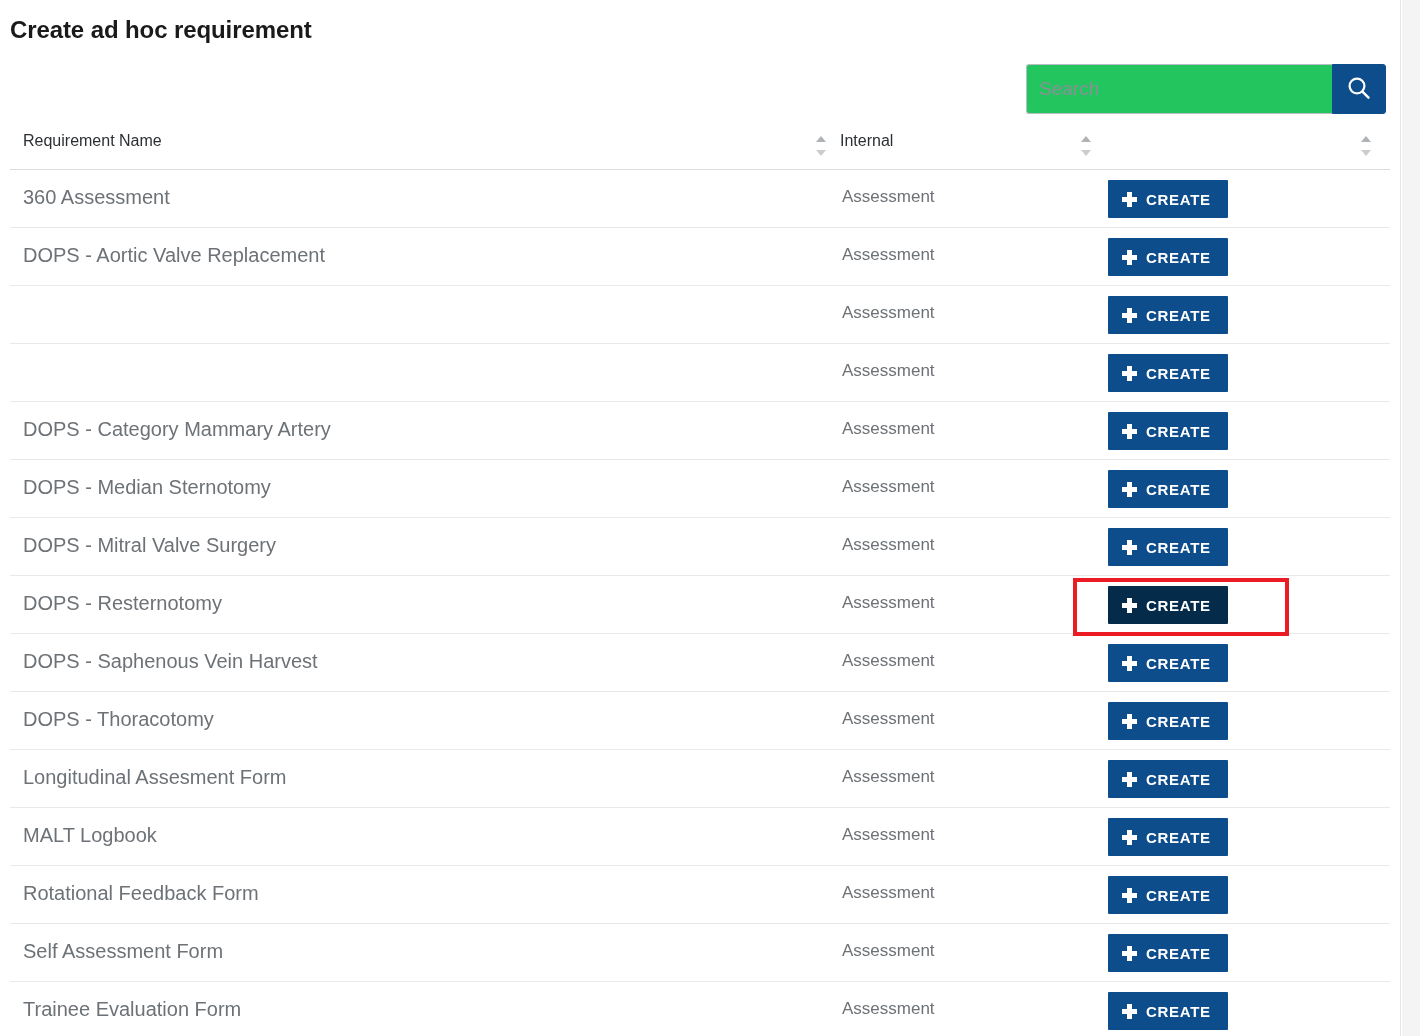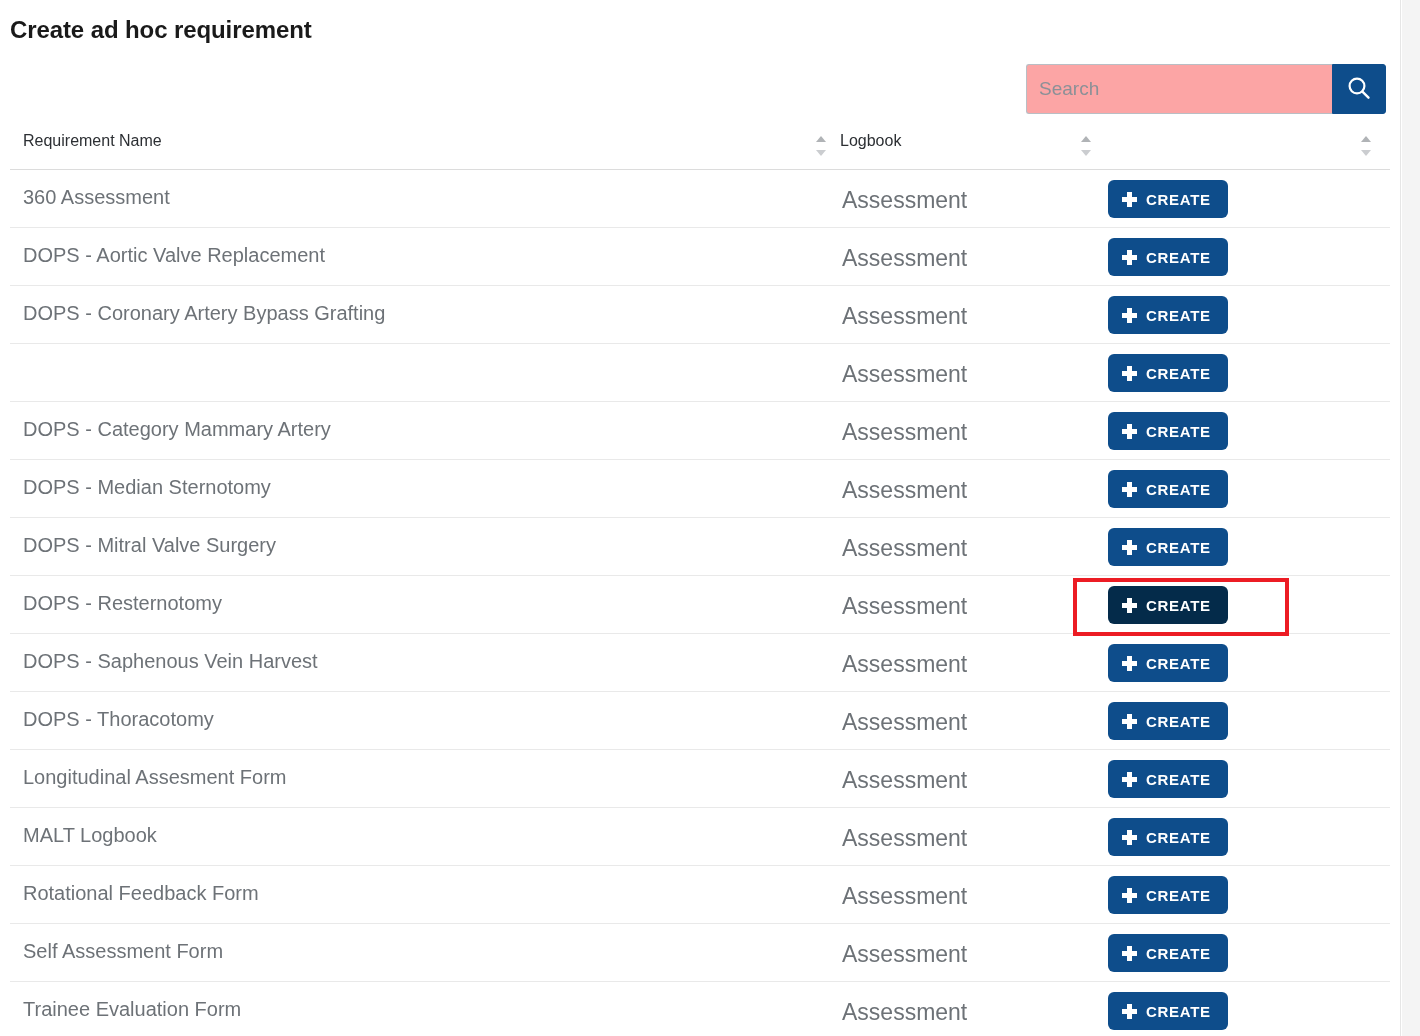--- a/index.html
+++ b/index.html
@@ -52,21 +52,21 @@
     width: 360px; height: 50px;
     display: flex;
     align-items: stretch;
   }
   .search-input {
     flex: 1 1 auto;
     height: 50px;
     border: 1px solid #b9bec4;
     border-right: none;
     border-radius: 3px 0 0 3px;
-    background: #fca5a5;
+    background: #22c55e;
     font-family: "Liberation Sans", sans-serif;
     font-size: 19px;
     color: #3c4043;
     padding: 0 12px;
     outline: none;
   }
   .search-input::placeholder { color: #8b9097; opacity: 1; }
   .search-button {
     width: 54px; height: 50px;
     background: #0e4d8b;
@@ -135,39 +135,39 @@
   .cell-name {
     position: absolute;
     left: 13px; top: 16px;
     font-size: 20px;
     color: #6d7277;
     white-space: nowrap;
   }
   .cell-category {
     position: absolute;
     left: 832px; top: 17px;
-    font-size: 23px;
+    font-size: 17px;
     color: #6d7277;
     white-space: nowrap;
   }
   .cell-action {
     position: absolute;
     left: 1098px; top: 10px;
   }
 
   .create-button {
     display: inline-flex;
     align-items: center;
     justify-content: center;
     gap: 9px;
     height: 38px;
     padding: 0 17px 0 14px;
     background: #0e4d8b;
     border: none;
-    border-radius: 6px;
+    border-radius: 1px;
     color: #ffffff;
     font-family: "Liberation Sans", sans-serif;
     font-size: 15px;
     font-weight: bold;
     letter-spacing: 0.7px;
     cursor: pointer;
     white-space: nowrap;
   }
   .create-button.is-hovered { background: #042b4a; }
   .plus-glyph {
@@ -217,21 +217,21 @@
 
     <div class="table">
 
       <div class="thead">
         <div class="th th-name">Requirement Name</div>
         <div class="sort-icon sort-1">
           <span class="up"></span>
           <span class="down"></span>
         </div>
 
-        <div class="th th-category">Logbook</div>
+        <div class="th th-category">Internal</div>
         <div class="sort-icon sort-2">
           <span class="up"></span>
           <span class="down"></span>
         </div>
 
         <div class="sort-icon sort-3">
           <span class="up"></span>
           <span class="down"></span>
         </div>
       </div>
@@ -247,21 +247,20 @@
           </div>
           <div class="row">
             <div class="cell-name">DOPS - Aortic Valve Replacement</div>
             <div class="cell-category">Assessment</div>
             <div class="cell-action"><button class="create-button">
                 <span class="plus-glyph"></span>
                 <span>CREATE</span>
               </button></div>
           </div>
           <div class="row">
-            <div class="cell-name">DOPS - Coronary Artery Bypass Grafting</div>
             <div class="cell-category">Assessment</div>
             <div class="cell-action"><button class="create-button">
                 <span class="plus-glyph"></span>
                 <span>CREATE</span>
               </button></div>
           </div>
           <div class="row">
             <div class="cell-category">Assessment</div>
             <div class="cell-action"><button class="create-button">
                 <span class="plus-glyph"></span>

